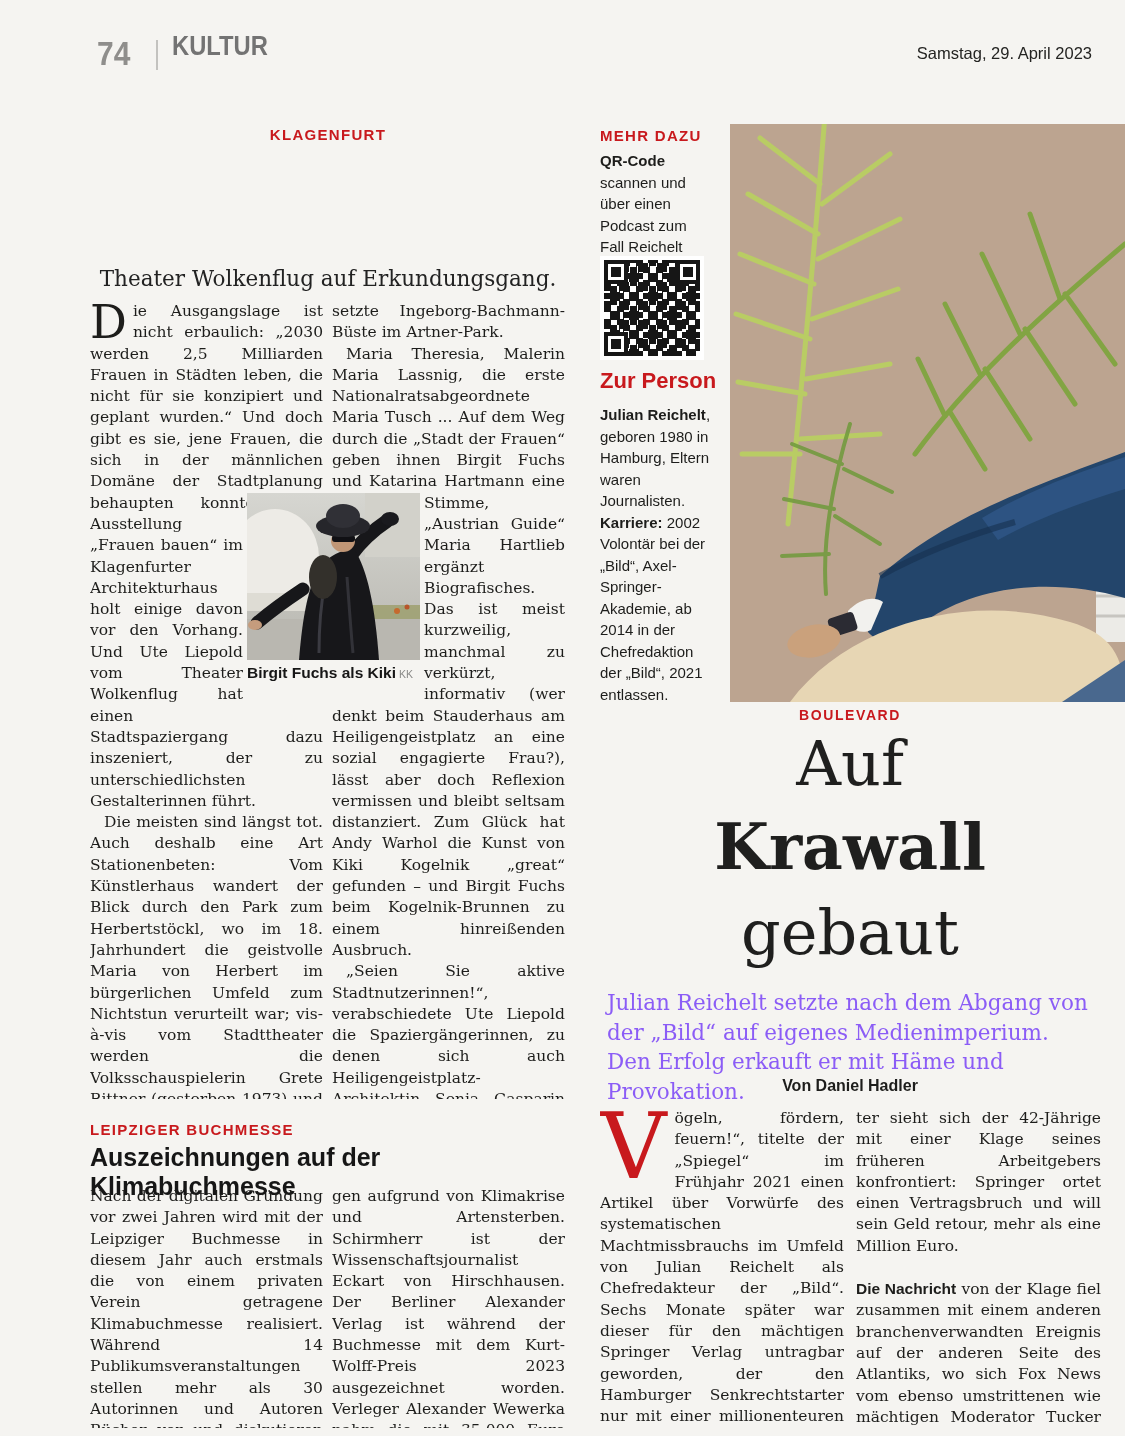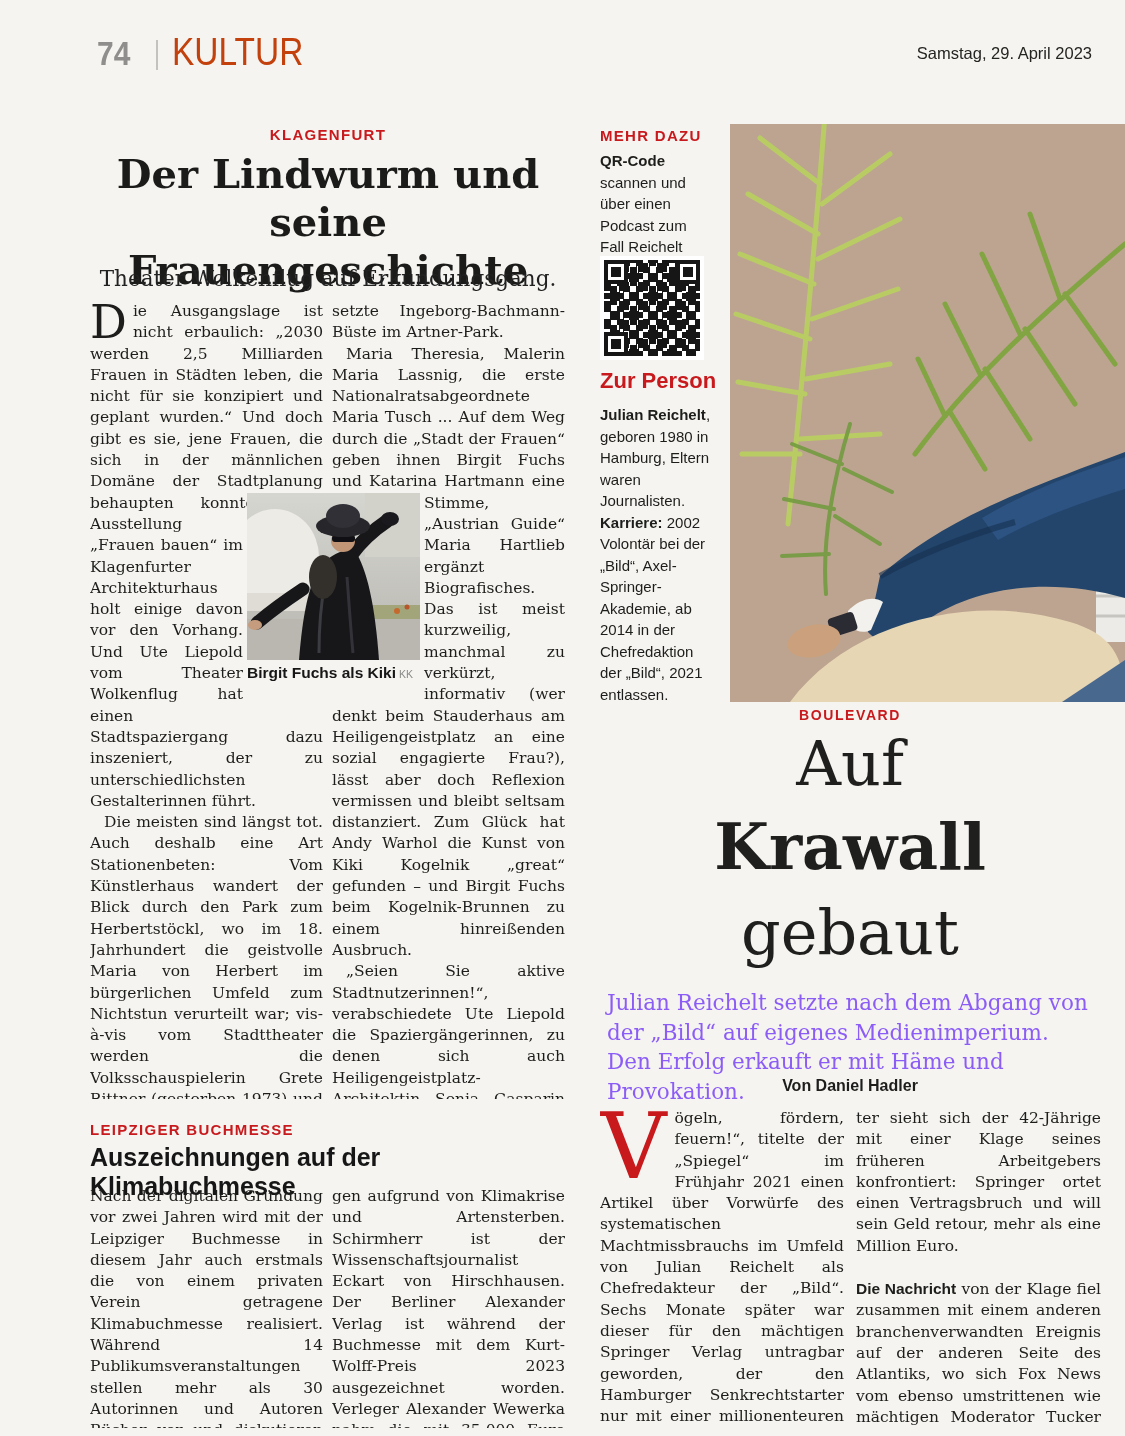--- a/index.html
+++ b/index.html
@@ -7,22 +7,22 @@
         font-family:"DejaVu Serif",serif;color:#1d1d1b;overflow:hidden;}
   .abs{position:absolute;}
   .kicker{font-family:"Liberation Sans",sans-serif;font-weight:bold;color:#c8191d;
           font-size:15px;letter-spacing:1.3px;text-align:right;}
   .condensed{display:inline-block;transform:scaleX(.88);transform-origin:left center;}
 
   
   .pagenum{left:97px;top:34px;font-family:"Liberation Sans",sans-serif;font-weight:bold;
            font-size:34px;color:#8f8e8c;}
   .hdr-sep{left:156px;top:40px;width:2px;height:30px;background:#c3c2bf;}
-  .section-title{left:172px;top:31px;font-family:"Liberation Sans",sans-serif;font-weight:normal;
-           font-size:38px;color:#c2410c;}
+  .section-title{left:172px;top:31px;font-family:"Liberation Sans",sans-serif;font-weight:bold;
+           font-size:27px;color:#737373;}
   .hdr-date{right:33px;top:44px;font-family:"Liberation Sans",sans-serif;font-size:16.5px;color:#242422;}
 
   
   .lw-kicker{left:90px;top:126px;width:476px;text-align:center;}
   .lw-headline{left:80px;top:150px;width:496px;text-align:center;font-weight:bold;
                font-size:40px;line-height:48px;color:#1b1b1a;}
   .lw-subhead{left:90px;top:266px;width:476px;text-align:center;font-size:21.5px;color:#222;}
   .col{overflow:hidden;font-size:15.5px;line-height:21.3px;text-align:justify;}
   .col p{margin:0;}
   .col p + p{text-indent:14px;}
@@ -89,24 +89,20 @@
 <body>
 
 <div id="page">
 
   <div class="abs pagenum"><span class="condensed">74</span></div>
   <div class="abs hdr-sep"></div>
   <div class="abs section-title"><span class="condensed">KULTUR</span></div>
   <div class="abs hdr-date">Samstag, 29. April 2023</div>
 
   <div class="abs lw-kicker kicker">KLAGENFURT</div>
-  <div class="abs lw-headline">
-    <span>Der Lindwurm und</span><br>
-    <span>seine Frauengeschichte</span>
-  </div>
   <div class="abs lw-subhead">Theater Wolkenflug auf Erkundungsgang.</div>
 
   <div class="abs col lw-col1">
     <p><span class="dropcap">D</span><span>ie Ausgangslage ist nicht erbaulich: „2030 werden 2,5 Milliarden Frauen in Städten leben, die nicht für sie konzipiert und geplant wurden.“ Und doch gibt es sie, jene Frauen, die sich in der männlichen Domäne der Stadtplanung behaupten konnten. Die </span><span class="spacer-r"></span><span>Ausstellung „Frauen bauen“ im Klagenfurter Architekturhaus holt einige davon vor den Vorhang. Und Ute Liepold vom Theater Wolkenflug hat einen Stadtspaziergang dazu inszeniert, der zu unterschiedlichsten Gestalterinnen führt.</span></p>
     <p>Die meisten sind längst tot. Auch deshalb eine Art Stationenbeten: Vom Künstlerhaus wandert der Blick durch den Park zum Herbertstöckl, wo im 18. Jahrhundert die geistvolle Maria von Herbert im bürgerlichen Umfeld zum Nichtstun verurteilt war; vis-à-vis vom Stadttheater werden die Volksschauspielerin Grete Bittner (gestorben 1973) und die in Klagenfurt und Laibach als Theaterdirektorin wirkende Josepha Scholz (1765–1832) aus der Versenkung geholt, samt Querverweis auf die gestohlene und bis dato nicht er-</p>
   </div>
 
   <div class="abs col lw-col2">
     <p>setzte Ingeborg-Bachmann-Büste im Artner-Park.</p>
     <p><span>Maria Theresia, Malerin Maria Lassnig, die erste Nationalratsabgeordnete Maria Tusch ... Auf dem Weg durch die „Stadt der Frauen“ geben ihnen Birgit Fuchs und Katarina Hartmann eine Stimme, </span><span class="spacer-l"></span><span>„Austrian Guide“ Maria Hartlieb ergänzt Biografisches. Das ist meist kurzweilig, manchmal zu verkürzt, informativ (wer denkt beim Stauderhaus am Heiligengeistplatz an eine sozial engagierte Frau?), lässt aber doch Reflexion vermissen und bleibt seltsam distanziert. Zum Glück hat Andy Warhol die Kunst von Kiki Kogelnik „great“ gefunden – und Birgit Fuchs beim Kogelnik-Brunnen zu einem hinreißenden Ausbruch.</span></p>

